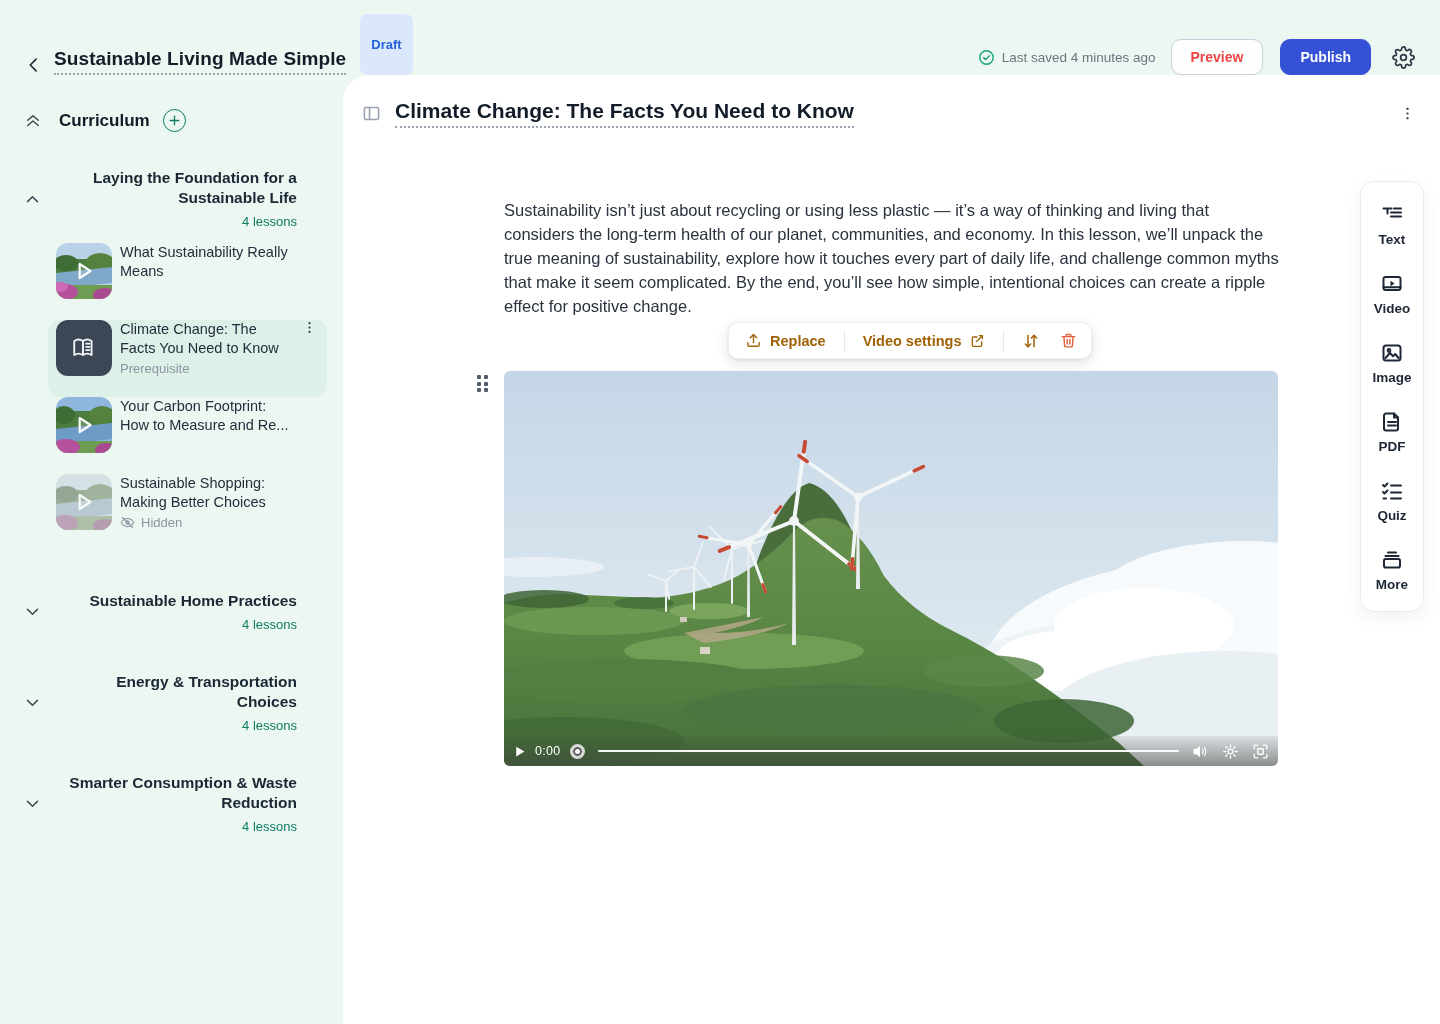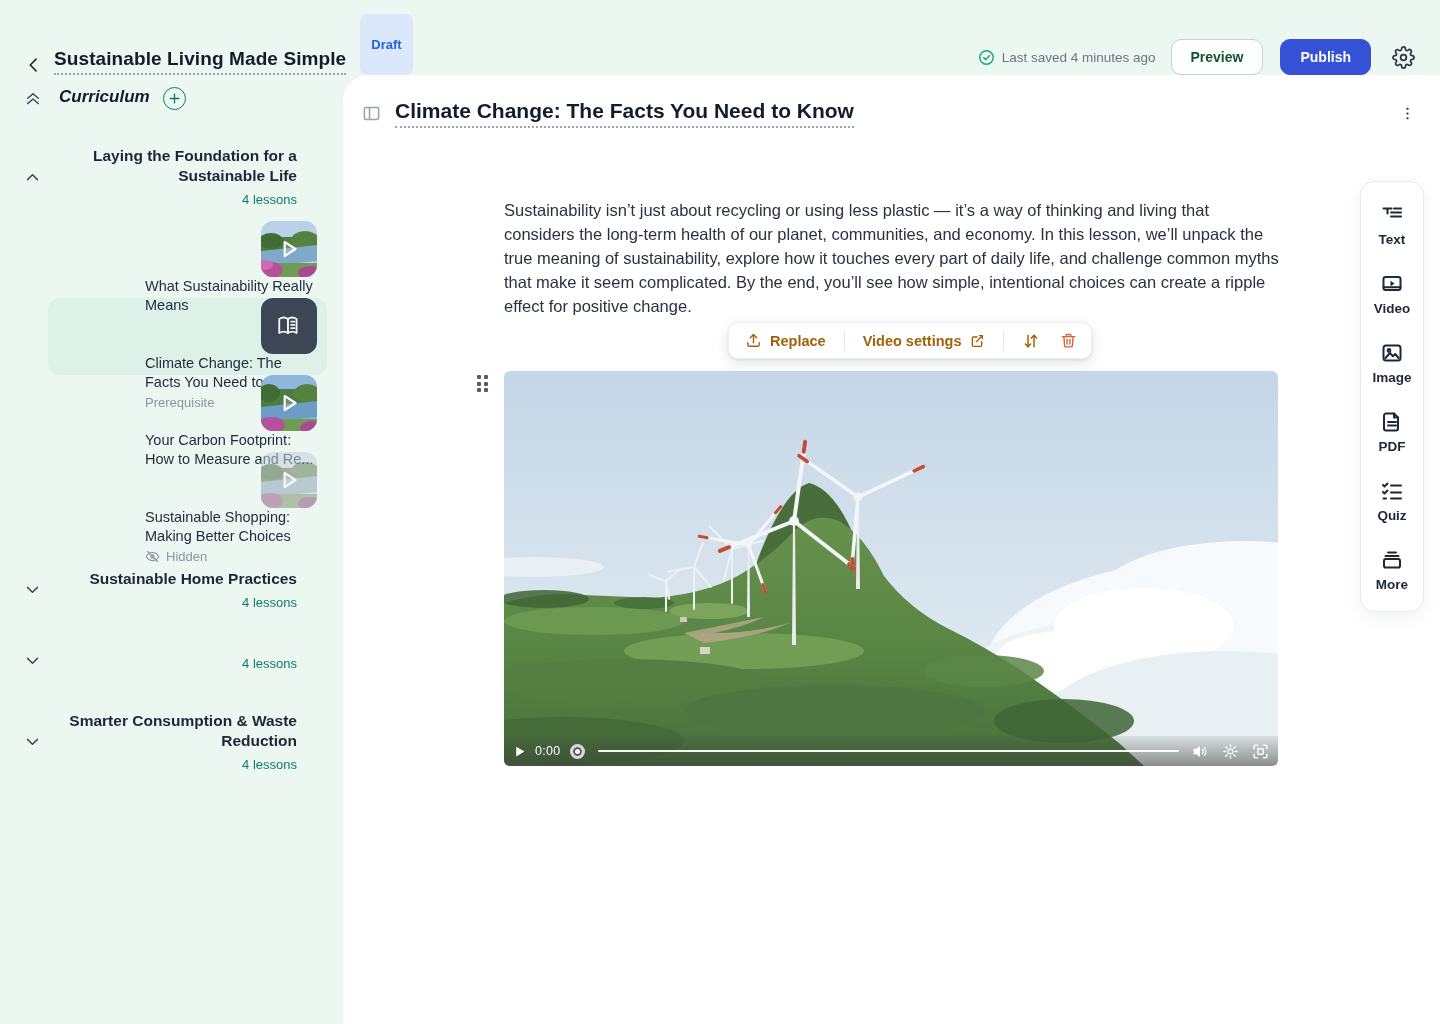--- a/index.html
+++ b/index.html
@@ -23,44 +23,44 @@
     margin-left:10px; font-size:19px; font-weight:700; letter-spacing:.1px; color:#131c29;
     border-bottom:2px dotted #9aa4b1; padding-bottom:3px; cursor:text;
   }
   .draft-badge{
     margin-left:14px; background:#dbe8fc; color:#2563d8; font-size:13px; font-weight:600;
     padding:23px 11px; border-radius:7px;
   }
   .header-right{ margin-left:auto; display:flex; align-items:center; gap:15px; }
   .saved{ display:flex; align-items:center; gap:7px; color:#6b7582; font-size:13.5px; }
   .btn{ font-family:inherit; font-size:14px; font-weight:600; border-radius:10px; cursor:pointer; height:36px; padding:0 19px;}
-  .btn-preview{ background:#fdfefe; border:1px solid #c6cfda; color:#14532d; }
+  .btn-preview{ background:#fdfefe; border:1px solid #c6cfda; color:#ef4444; }
   .btn-publish{ background:#3552d6; border:1px solid #3552d6; color:#ffffff; margin-left:2px;}
   .gear-btn{ margin-left:6px; color:#2c3644;}
 
   
   .sidebar{ position:absolute; top:75px; left:0; width:343px; bottom:0; background:#ecf7f2; }
-  .curriculum-row{ display:flex; margin:12px 0 0 24px;font-style:italic; }
+  .curriculum-row{ display:flex; align-items:center; margin:34px 0 0 24px; }
   .curriculum-row h2{ font-size:17px; font-weight:700; color:#131c29; margin-left:17px; }
   .add-circle-btn{
     margin-left:13px; width:23px; height:23px; border-radius:50%;
     border:1.5px solid #0c7c63; background:transparent; color:#0c7c63;
     display:flex; align-items:center; justify-content:center; cursor:pointer;
   }
   .section-header{ display:flex; margin:36px 0 0 24px; cursor:pointer;text-align:right; }
   .section-header .chev{ width:18px; color:#3c4654; display:flex; align-items:center; margin-top:2px;}
   .sec-text{ margin-left:15px; width:240px;}
   .sec-title{ font-size:15.5px; font-weight:600; line-height:20px; color:#1c2735; }
   .sec-count{ font-size:13px; color:#0c7c63; margin-top:6px; }
   .sec-collapsed{ margin-top:40px; }
   .sec-collapsed .chev{ align-self:center; margin-top:0;}
   .lessons{ margin-top:14px; }
   .lesson-row{
     width:279px; margin-left:48px; height:77px; border-radius:12px;
-    display:flex; align-items:flex-end; padding:0 10px 0 8px; cursor:pointer;flex-direction:column;
+    display:flex; align-items:flex-start; padding:0 10px 0 8px; cursor:pointer;
   }
   .lesson-row.selected{ background:#ddf1e9; }
   .thumb{ width:56px; height:56px; border-radius:12px; overflow:hidden; position:relative; flex:none; }
   .thumb.dim{ opacity:.55; filter:saturate(.55); }
   .play-overlay{ position:absolute; inset:0; display:flex; align-items:center; justify-content:center; }
   .tile{
     width:56px; height:56px; border-radius:12px; flex:none; background:#3d4655;
     display:flex; align-items:center; justify-content:center; color:#f2f4f7;
   }
   .lesson-text{ margin-left:8px; width:172px; }
@@ -324,20 +324,21 @@
     </div>
   </div>
 
   <div class="section-header sec-collapsed">
     <span class="chev">
       <svg width="17" height="17" viewBox="0 0 24 24" fill="none" stroke="currentColor" stroke-width="2" stroke-linecap="round" stroke-linejoin="round">
           <polyline points="5 9 12 16 19 9"></polyline>
         </svg>
     </span>
     <div class="sec-text">
+      <div class="sec-title">Energy &amp; Transportation Choices</div>
       <div class="sec-count">4 lessons</div>
     </div>
   </div>
 
   <div class="section-header sec-collapsed">
     <span class="chev">
       <svg width="17" height="17" viewBox="0 0 24 24" fill="none" stroke="currentColor" stroke-width="2" stroke-linecap="round" stroke-linejoin="round">
           <polyline points="5 9 12 16 19 9"></polyline>
         </svg>
     </span>

